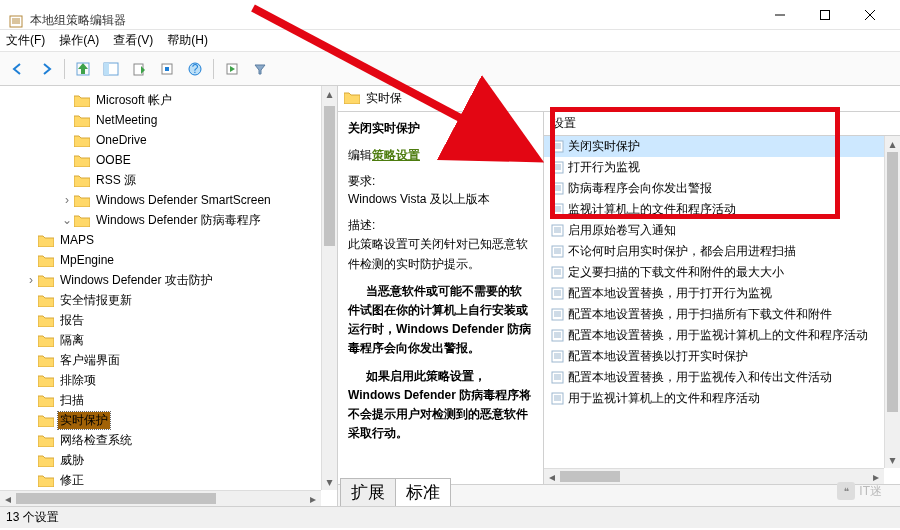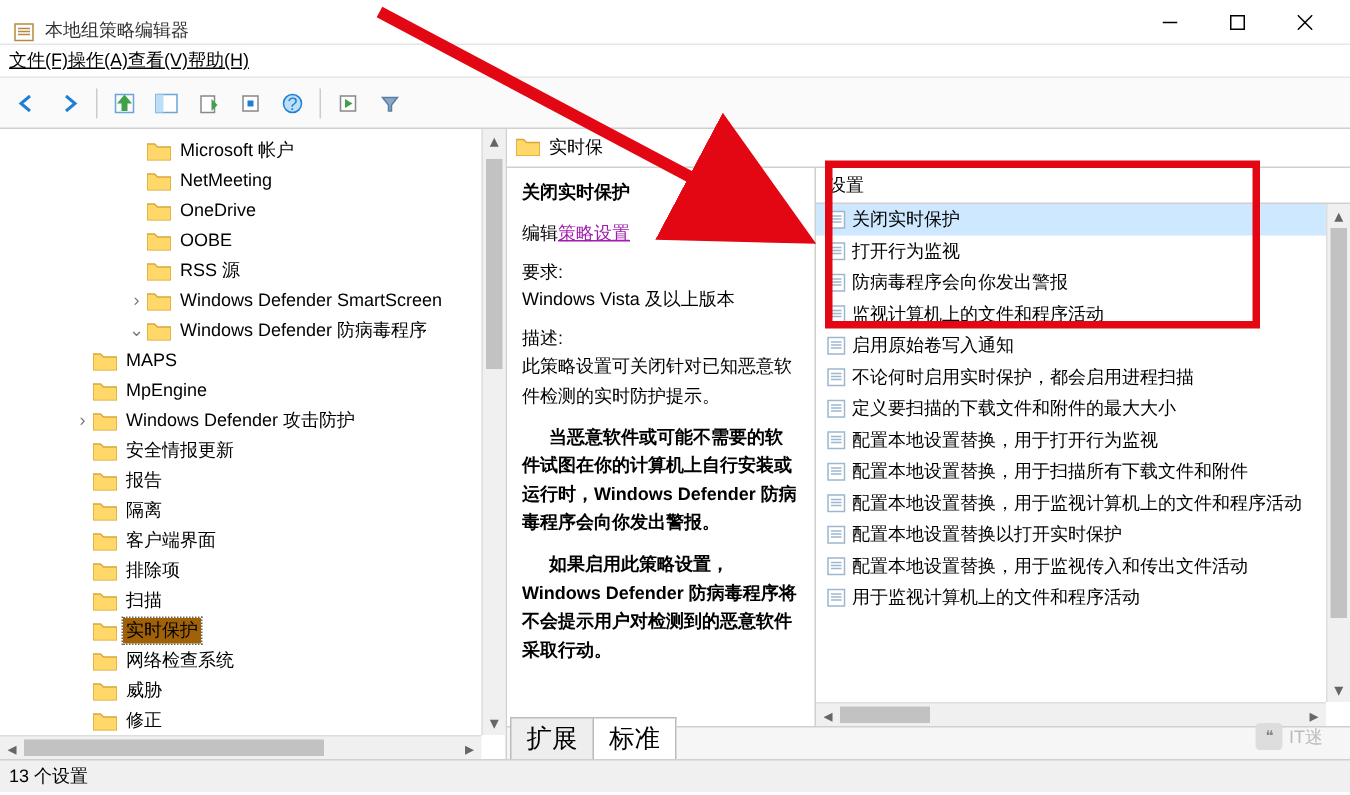--- a/index.html
+++ b/index.html
@@ -4,30 +4,30 @@
 <style>
 * { box-sizing: border-box; margin: 0; padding: 0; font-family: "Microsoft YaHei", "Segoe UI", sans-serif; font-size: 12px; }
 body { width: 900px; height: 530px; background: #fff; overflow: hidden; position: relative; }
 
 .titlebar { height: 30px; background: #fff; border-bottom: 1px solid #e5e5e5; display: flex; align-items: flex-end; padding: 0 8px; }
 .titlebar .icon-slot { width: 16px; height: 16px; margin-right: 6px; display:flex; align-items:center; justify-content:center; }
 .titlebar .title { flex: 1; color: #333; }
 .win-controls { display: flex; height: 100%; }
 .win-btn { width: 45px; display: flex; align-items: center; justify-content: center; color: #333; }
 
-.menubar { height: 22px; display: flex; align-items: center; padding: 0 6px; border-bottom: 1px solid #e5e5e5; text-decoration: underline; }
+.menubar { height: 22px; display: flex; align-items: center; padding: 0 6px; gap: 14px; border-bottom: 1px solid #e5e5e5; }
 .menubar span { color: #000; }
 
 .toolbar { height: 34px; display: flex; align-items: center; padding: 0 6px; gap: 4px; border-bottom: 1px solid #d0d0d0; background: #fafafa; }
 .tbtn { width: 24px; height: 24px; display: flex; align-items: center; justify-content: center; border: 1px solid transparent; }
 .tsep { width: 1px; height: 20px; background: #ccc; margin: 0 2px; }
 
 .body { display: flex; height: 420px; }
 .tree-pane { width: 338px; border-right: 1px solid #d0d0d0; overflow: hidden; position: relative; }
-.tree-scroll { position:absolute; inset:0 16px 16px 0; overflow:hidden;margin-left:24px; }
+.tree-scroll { position:absolute; inset:0 16px 16px 0; overflow:hidden; }
 .scroll-v { position:absolute; right:0; top:0; bottom:16px; width:16px; background:#f0f0f0; border-left:1px solid #ddd; }
 .scroll-v .thumb { position:absolute; left:2px; right:2px; top:20px; height:140px; background:#c2c2c2; }
 .scroll-v .arr { position:absolute; left:0; right:0; height:16px; display:flex; align-items:center; justify-content:center; color:#666; }
 .scroll-v .arr.up{top:0} .scroll-v .arr.down{bottom:0}
 .scroll-h { position:absolute; left:0; right:16px; bottom:0; height:16px; background:#f0f0f0; border-top:1px solid #ddd; }
 .scroll-h .thumb { position:absolute; top:2px; bottom:2px; left:16px; width:200px; background:#c2c2c2; }
 .scroll-h .arr { position:absolute; top:0; bottom:0; width:16px; display:flex; align-items:center; justify-content:center; color:#666; }
 .scroll-h .arr.l{left:0} .scroll-h .arr.r{right:0}
 
 .tree { padding: 4px 0; }
@@ -37,21 +37,21 @@
 .node.depth1 { padding-left: 78px; }
 .node.depth2 { padding-left: 42px; }
 .node.sel .lbl { background: #a16207; outline: 1px dotted #666; }
 .lbl { padding: 0 2px; }
 
 .right-pane { flex: 1; display: flex; flex-direction: column; position: relative; }
 .path-hdr { height: 26px; border-bottom: 1px solid #d0d0d0; display: flex; align-items: center; padding: 0 6px; gap: 6px; background:#fff; }
 .right-body { flex: 1; display: flex; }
 .desc-col { width: 206px; border-right: 1px solid #d0d0d0; padding: 8px 10px; overflow: hidden; }
 .desc-col h4 { font-size: 12px; font-weight: bold; margin-bottom: 8px; }
-.desc-col .link { color: #a21caf; text-decoration: underline; }
+.desc-col .link { color: #4d7c0f; text-decoration: underline; font-weight: bold; }
 .desc-col p { margin-top: 8px; line-height: 1.6; text-indent: 0; }
 .desc-col .indent { text-indent: 1.5em; font-weight: bold; }
 
 .list-col { flex:1; position: relative; }
 .list-hdr { height: 24px; border-bottom: 1px solid #d0d0d0; display: flex; align-items: center; padding: 0 8px; background:#fff;text-align:right; }
 .list-body { position:absolute; top:24px; left:0; right:16px; bottom:16px; overflow:hidden; }
 .row { display: flex; align-items: center; height: 21px; padding: 0 6px; gap: 4px; white-space:nowrap; }
 .row.sel { background: #cde8ff; }
 .row .ricon { width:14px; height:14px; display:inline-flex; align-items:center; justify-content:center; }
 .list-col .scroll-v { top:24px; }

